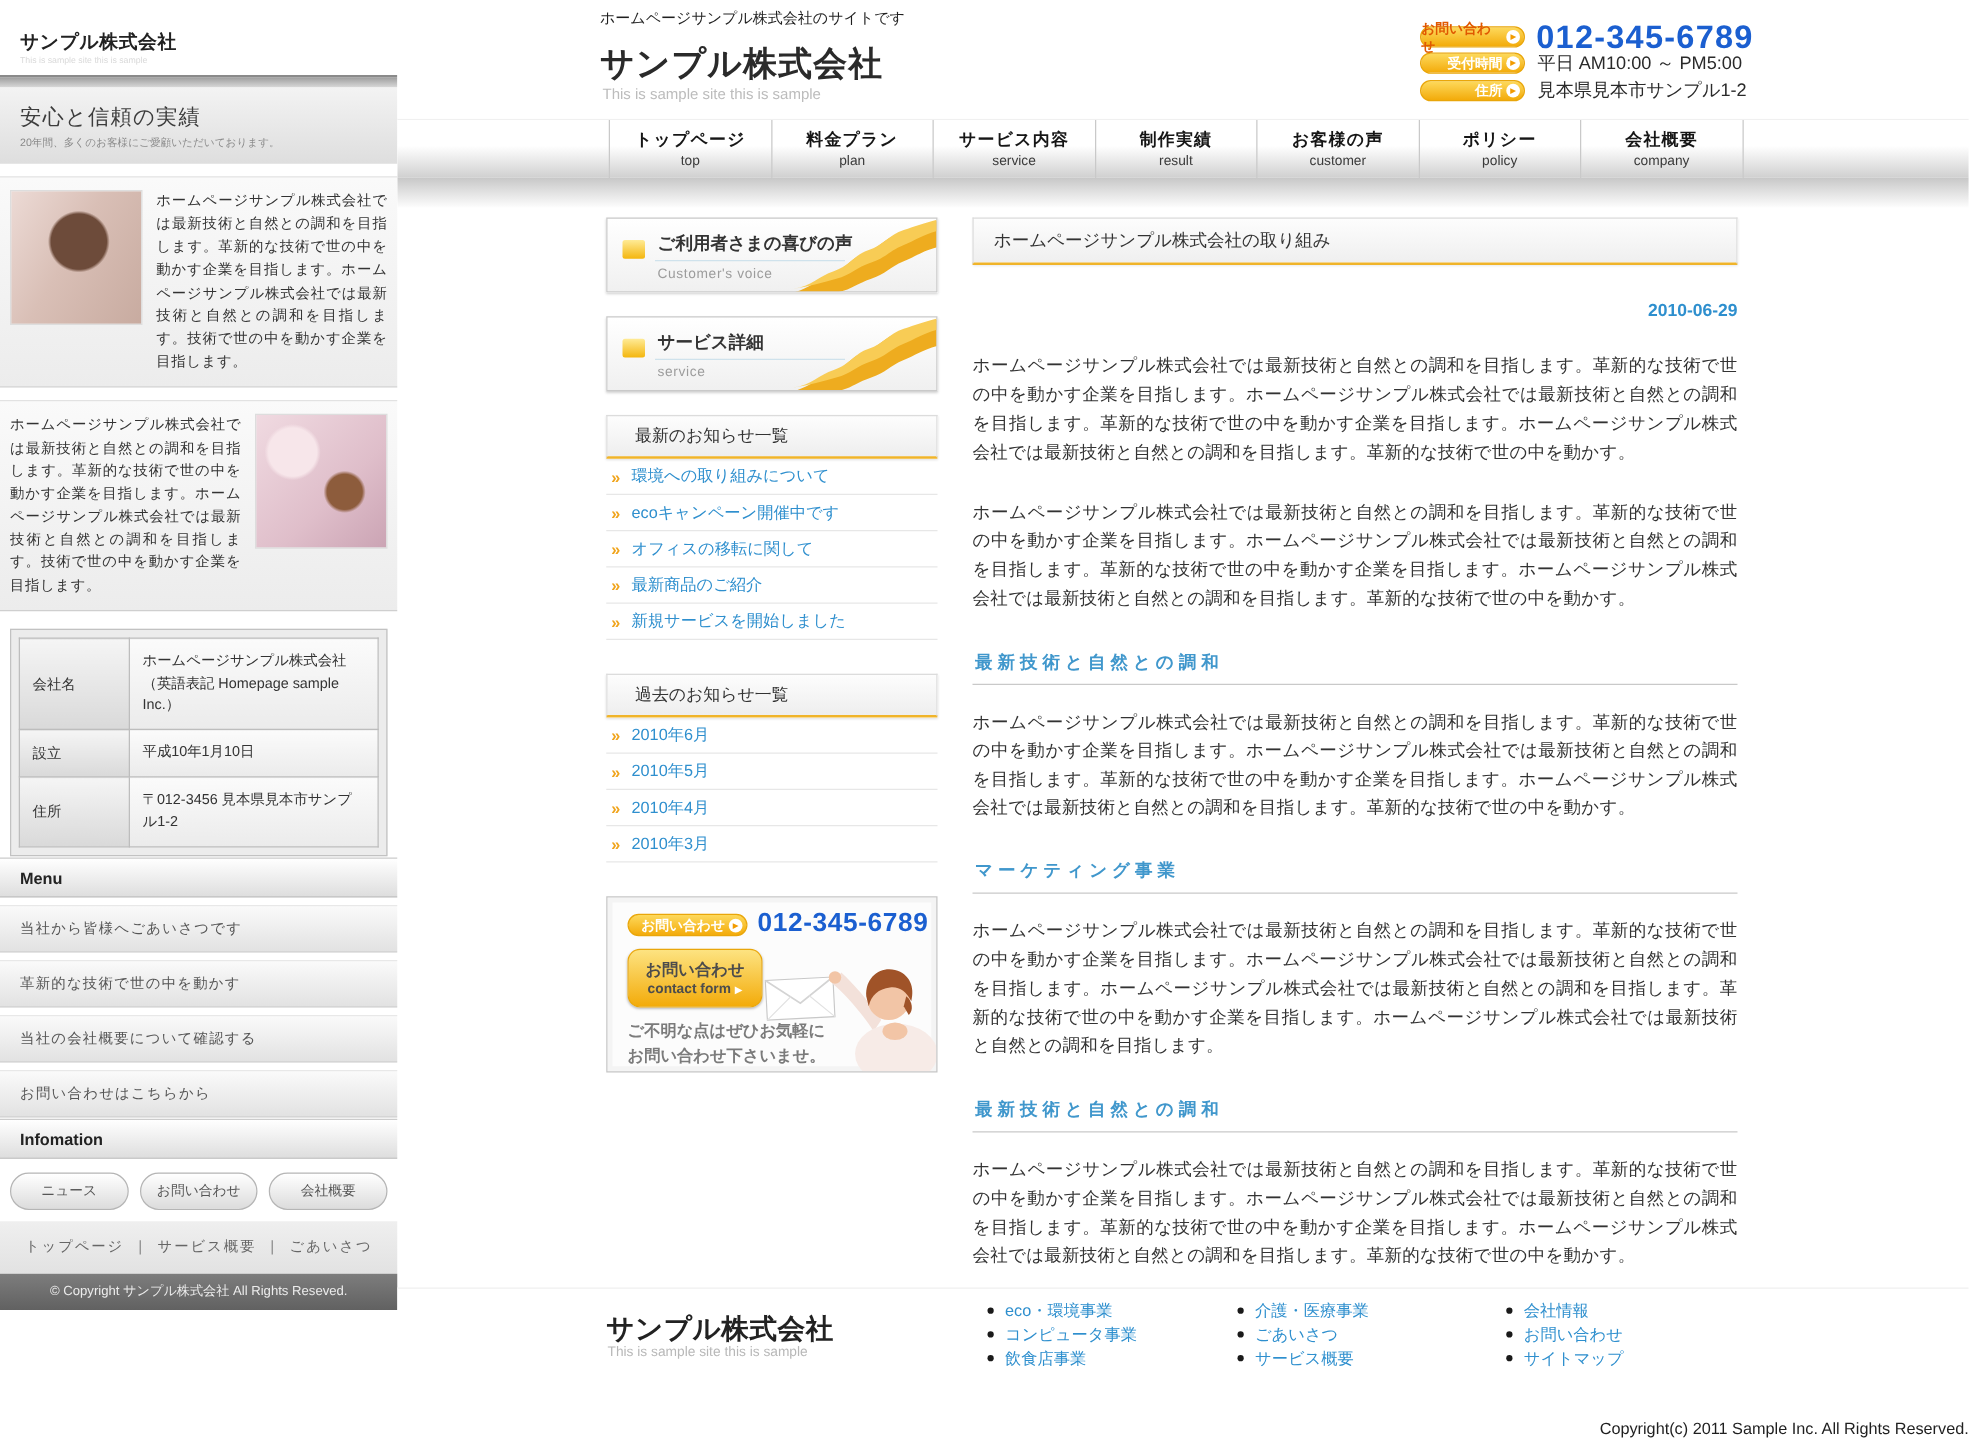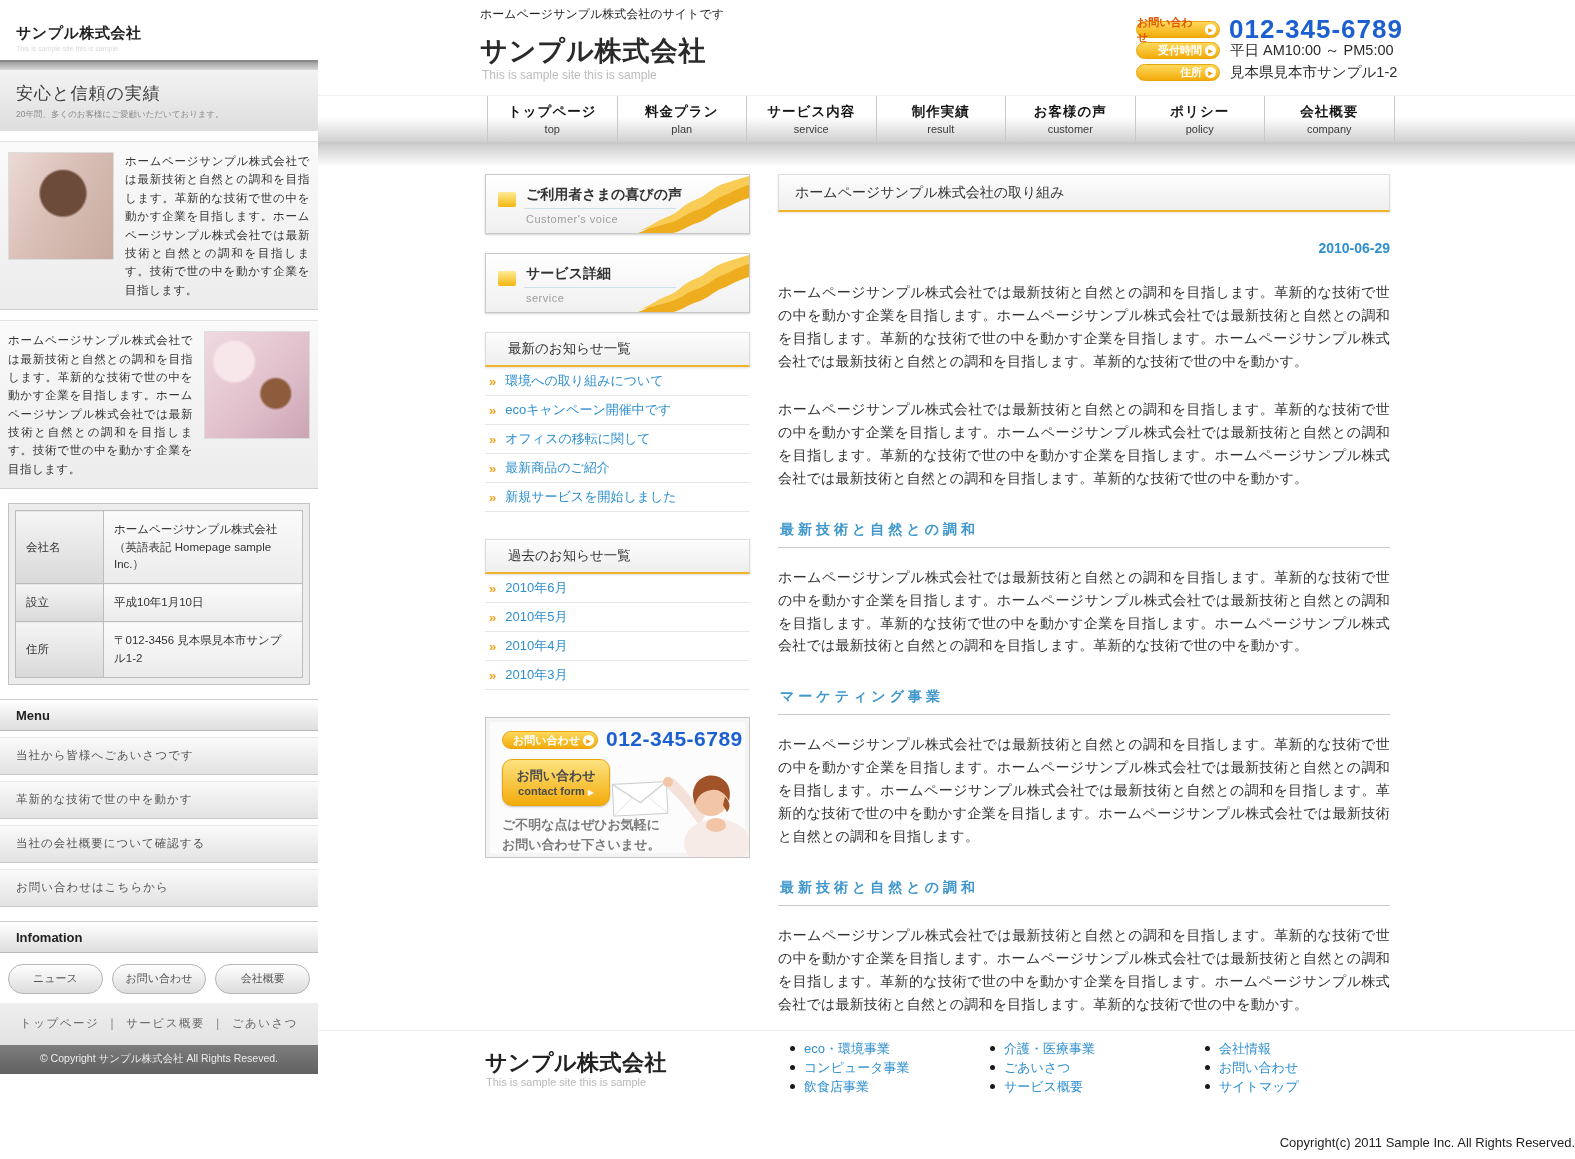--- a/index.html
+++ b/index.html
@@ -27,21 +27,21 @@
       radial-gradient(circle at 68% 58%, #8d5c3c 0 15%, rgba(0,0,0,0) 18%),
       radial-gradient(circle at 28% 28%, #f7e6ea 0 18%, rgba(0,0,0,0) 21%),
       linear-gradient(135deg,#f0dae1,#dfbeca 60%,#cba4b4); }
   .m-text { font-size:11.5px; line-height:1.6; color:#333; letter-spacing:.5px; text-align:justify; }
   .m-table-wrap { margin:14px 8px 0; border:1px solid #c2c2c2; background:#ececec; padding:6px; }
   .m-table { width:100%; border-collapse:collapse; }
   .m-table th { width:88px; border:1px solid #bdbdbd; background:linear-gradient(#f5f5f5,#d9d9d9);
                 font-weight:normal; font-size:11.5px; text-align:left; padding:10px; color:#333; }
   .m-table td { border:1px solid #bdbdbd; background:linear-gradient(#fbfbfb,#ebebeb);
                 font-size:11.5px; padding:10px; white-space:pre-line; color:#333; line-height:1.5; }
-  .m-sec-h { height:32px; margin-top:14px; background:linear-gradient(#fff,#dedede);
+  .m-sec-h { height:32px; margin-top:1px; background:linear-gradient(#fff,#dedede);
              border-top:1px solid #ccc; border-bottom:1px solid #b9b9b9;
              font-size:13px; font-weight:bold; color:#222; padding:8px 0 0 16px; }
   .m-item { height:38px; margin-top:6px; background:linear-gradient(#fafafa,#e2e2e2);
             border-top:1px solid #e8e8e8; border-bottom:1px solid #c9c9c9;
             font-size:11.5px; color:#555; letter-spacing:1px; display:flex; align-items:center;
             padding-left:16px; cursor:pointer;text-align:center; }
   .m-buttons { display:flex; gap:9px; padding:11px 8px 9px; }
   .m-btn { flex:1; height:30px; border:1px solid #b5b5b5; border-radius:15px;
            background:linear-gradient(#fff,#dcdcdc); font-size:11px; color:#555;
            display:flex; align-items:center; justify-content:center; cursor:pointer; }

